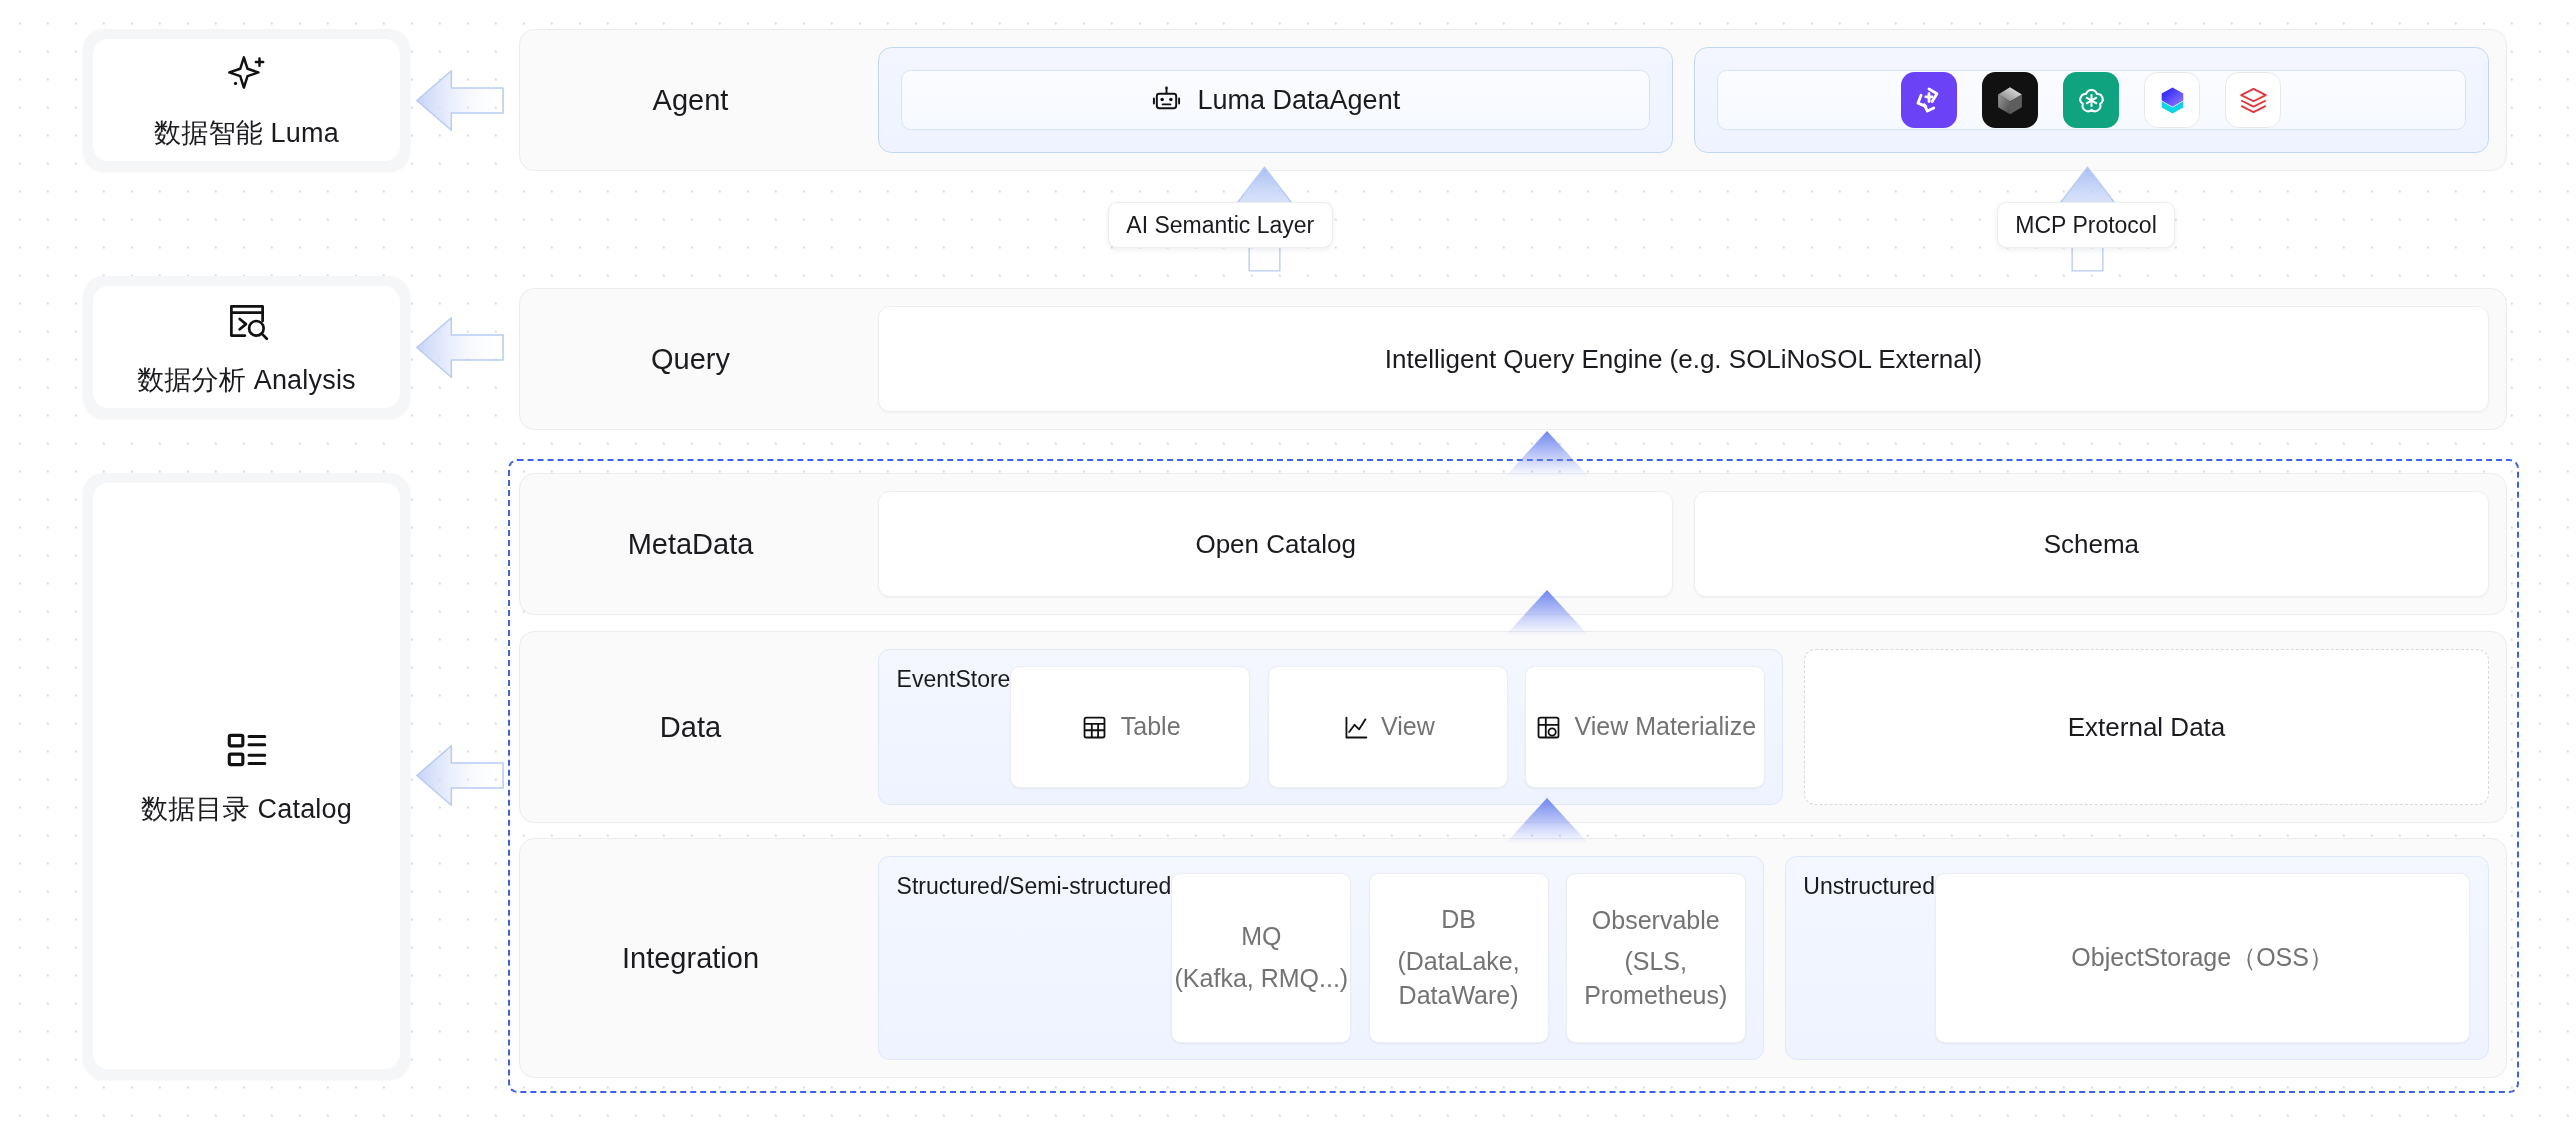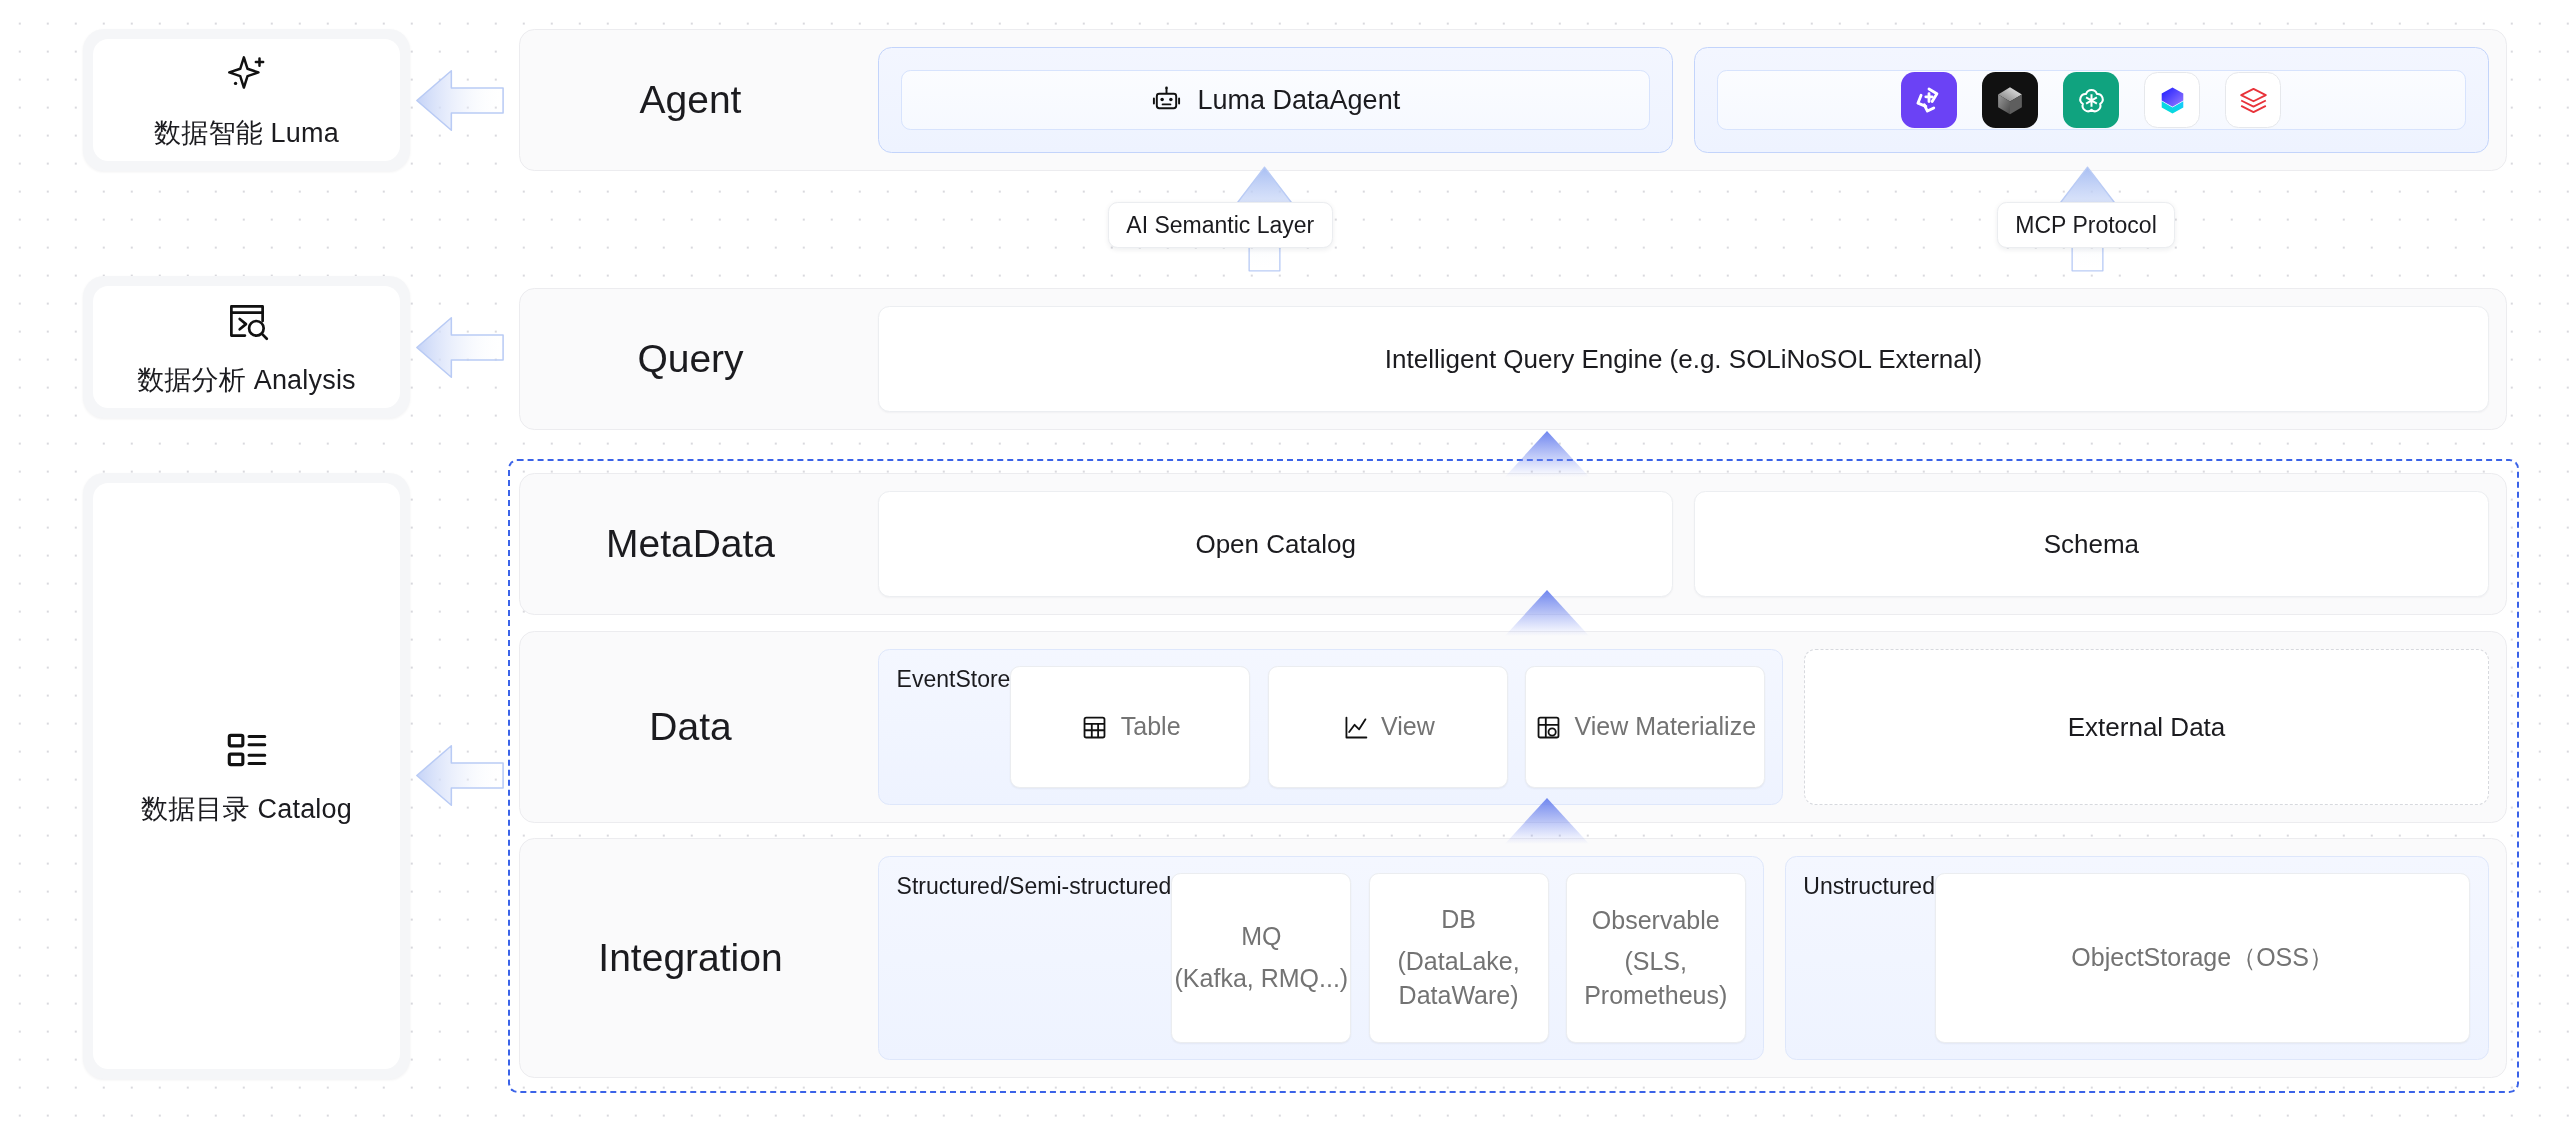--- a/index.html
+++ b/index.html
@@ -59,21 +59,21 @@
     border-radius: 15.4px;
     display: flex;
     align-items: stretch;
   }
   .row-label {
     width: 341px;
     flex: 0 0 341px;
     display: flex;
     align-items: center;
     justify-content: center;
-    font-size: 39px;
+    font-size: 29px;
     color: #1b1b1f;
   }
   .row-body {
     flex: 1;
     display: flex;
     align-items: stretch;
     gap: 21px;
     padding: 17.3px;
   }
 

